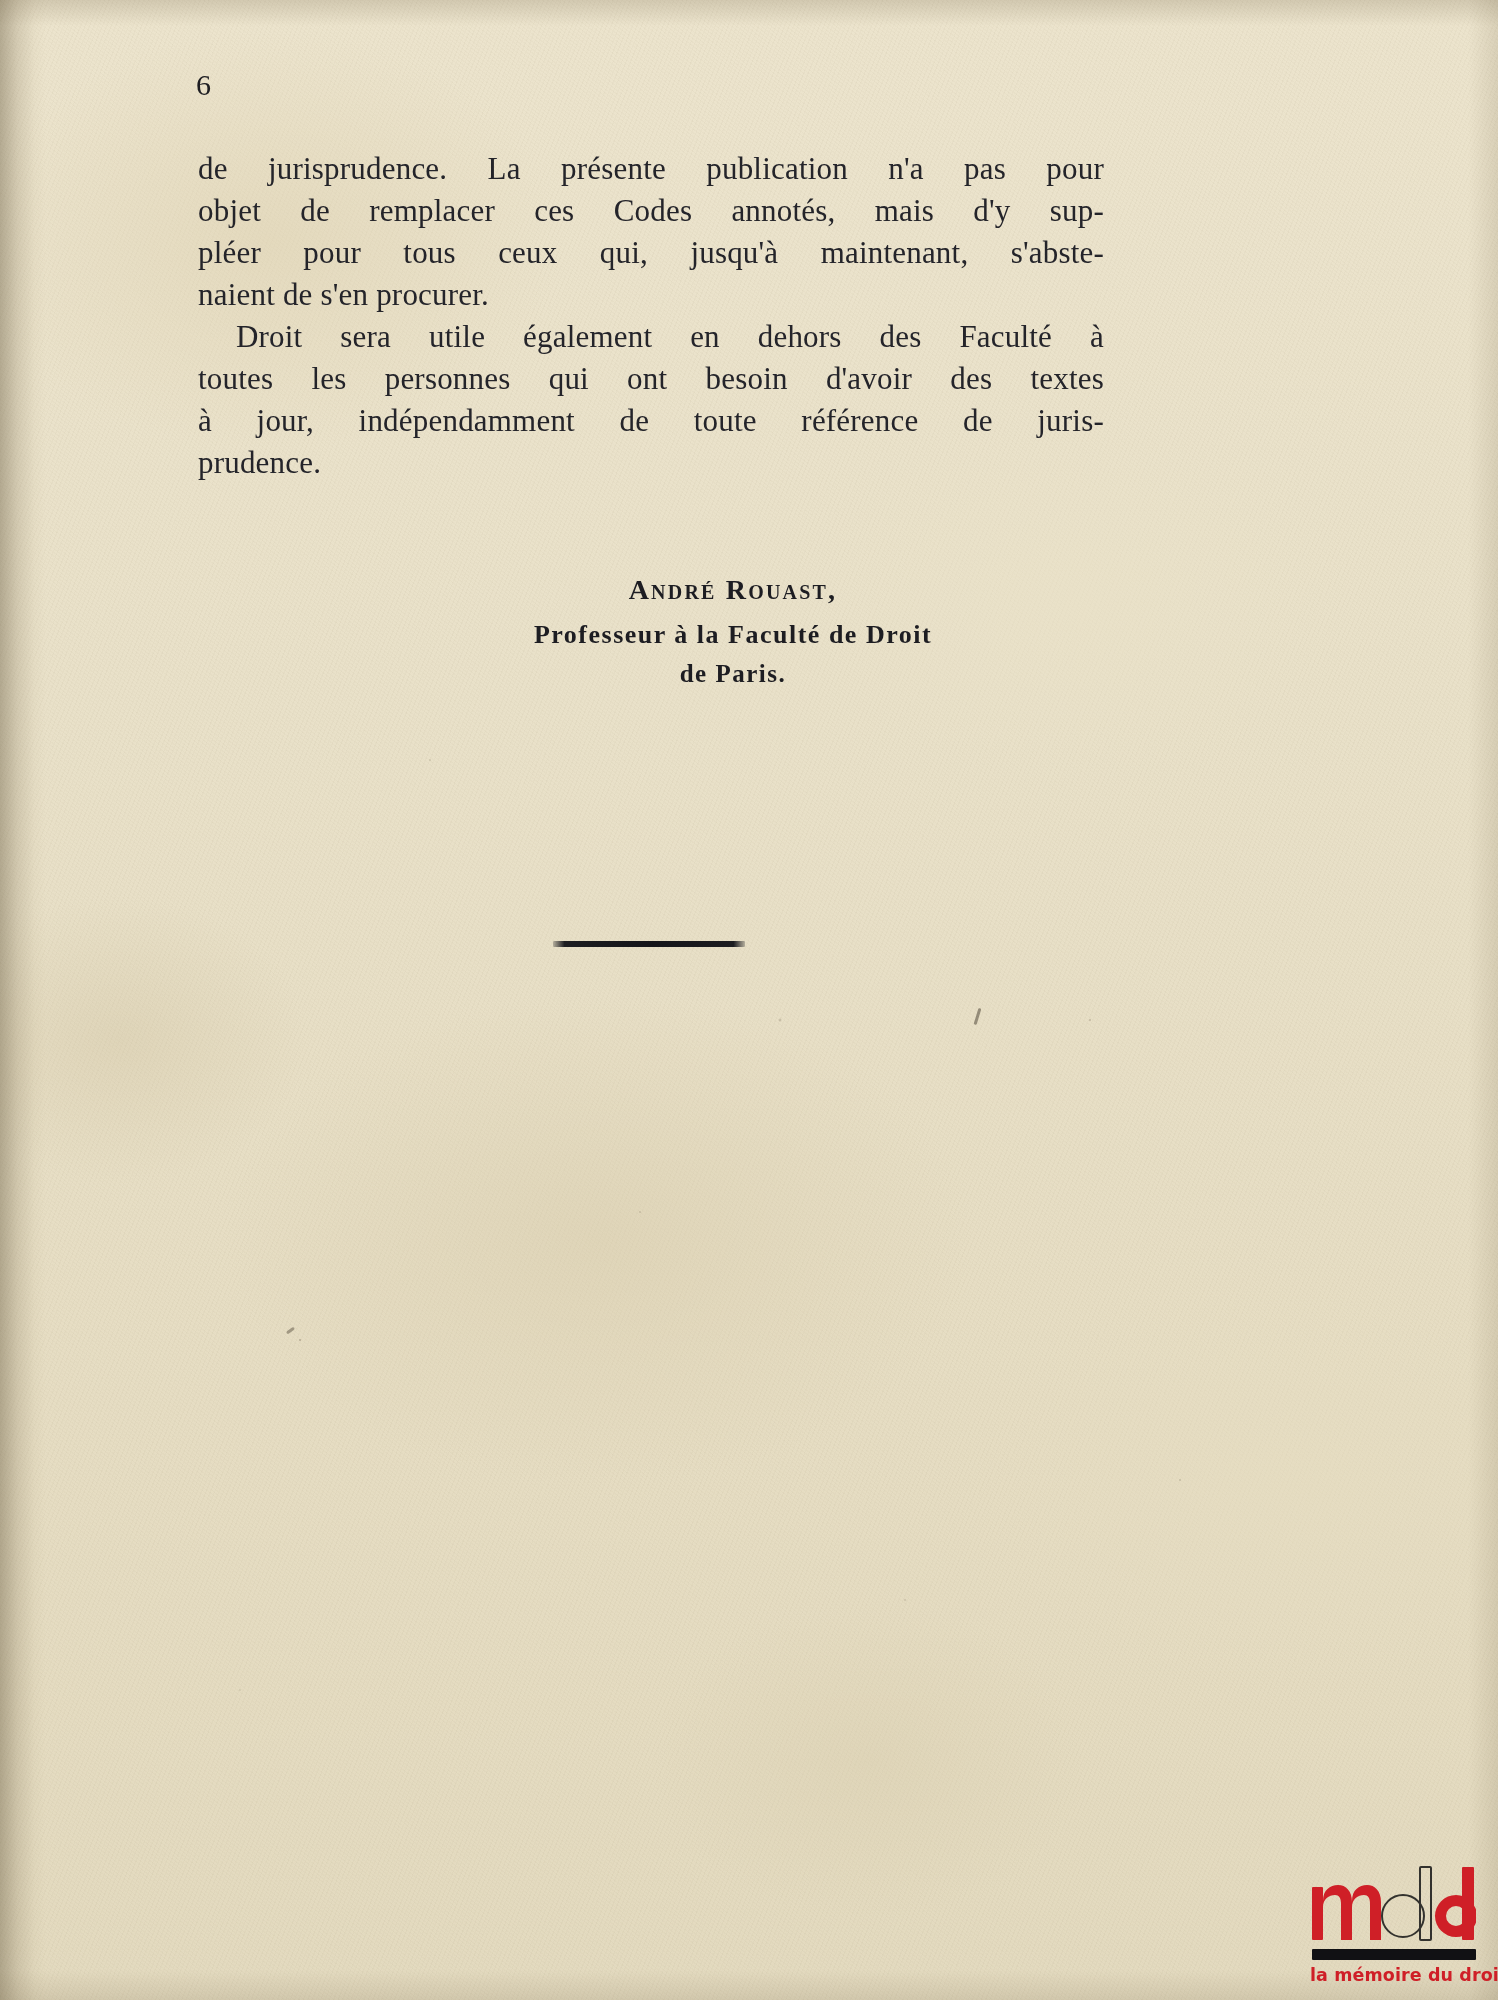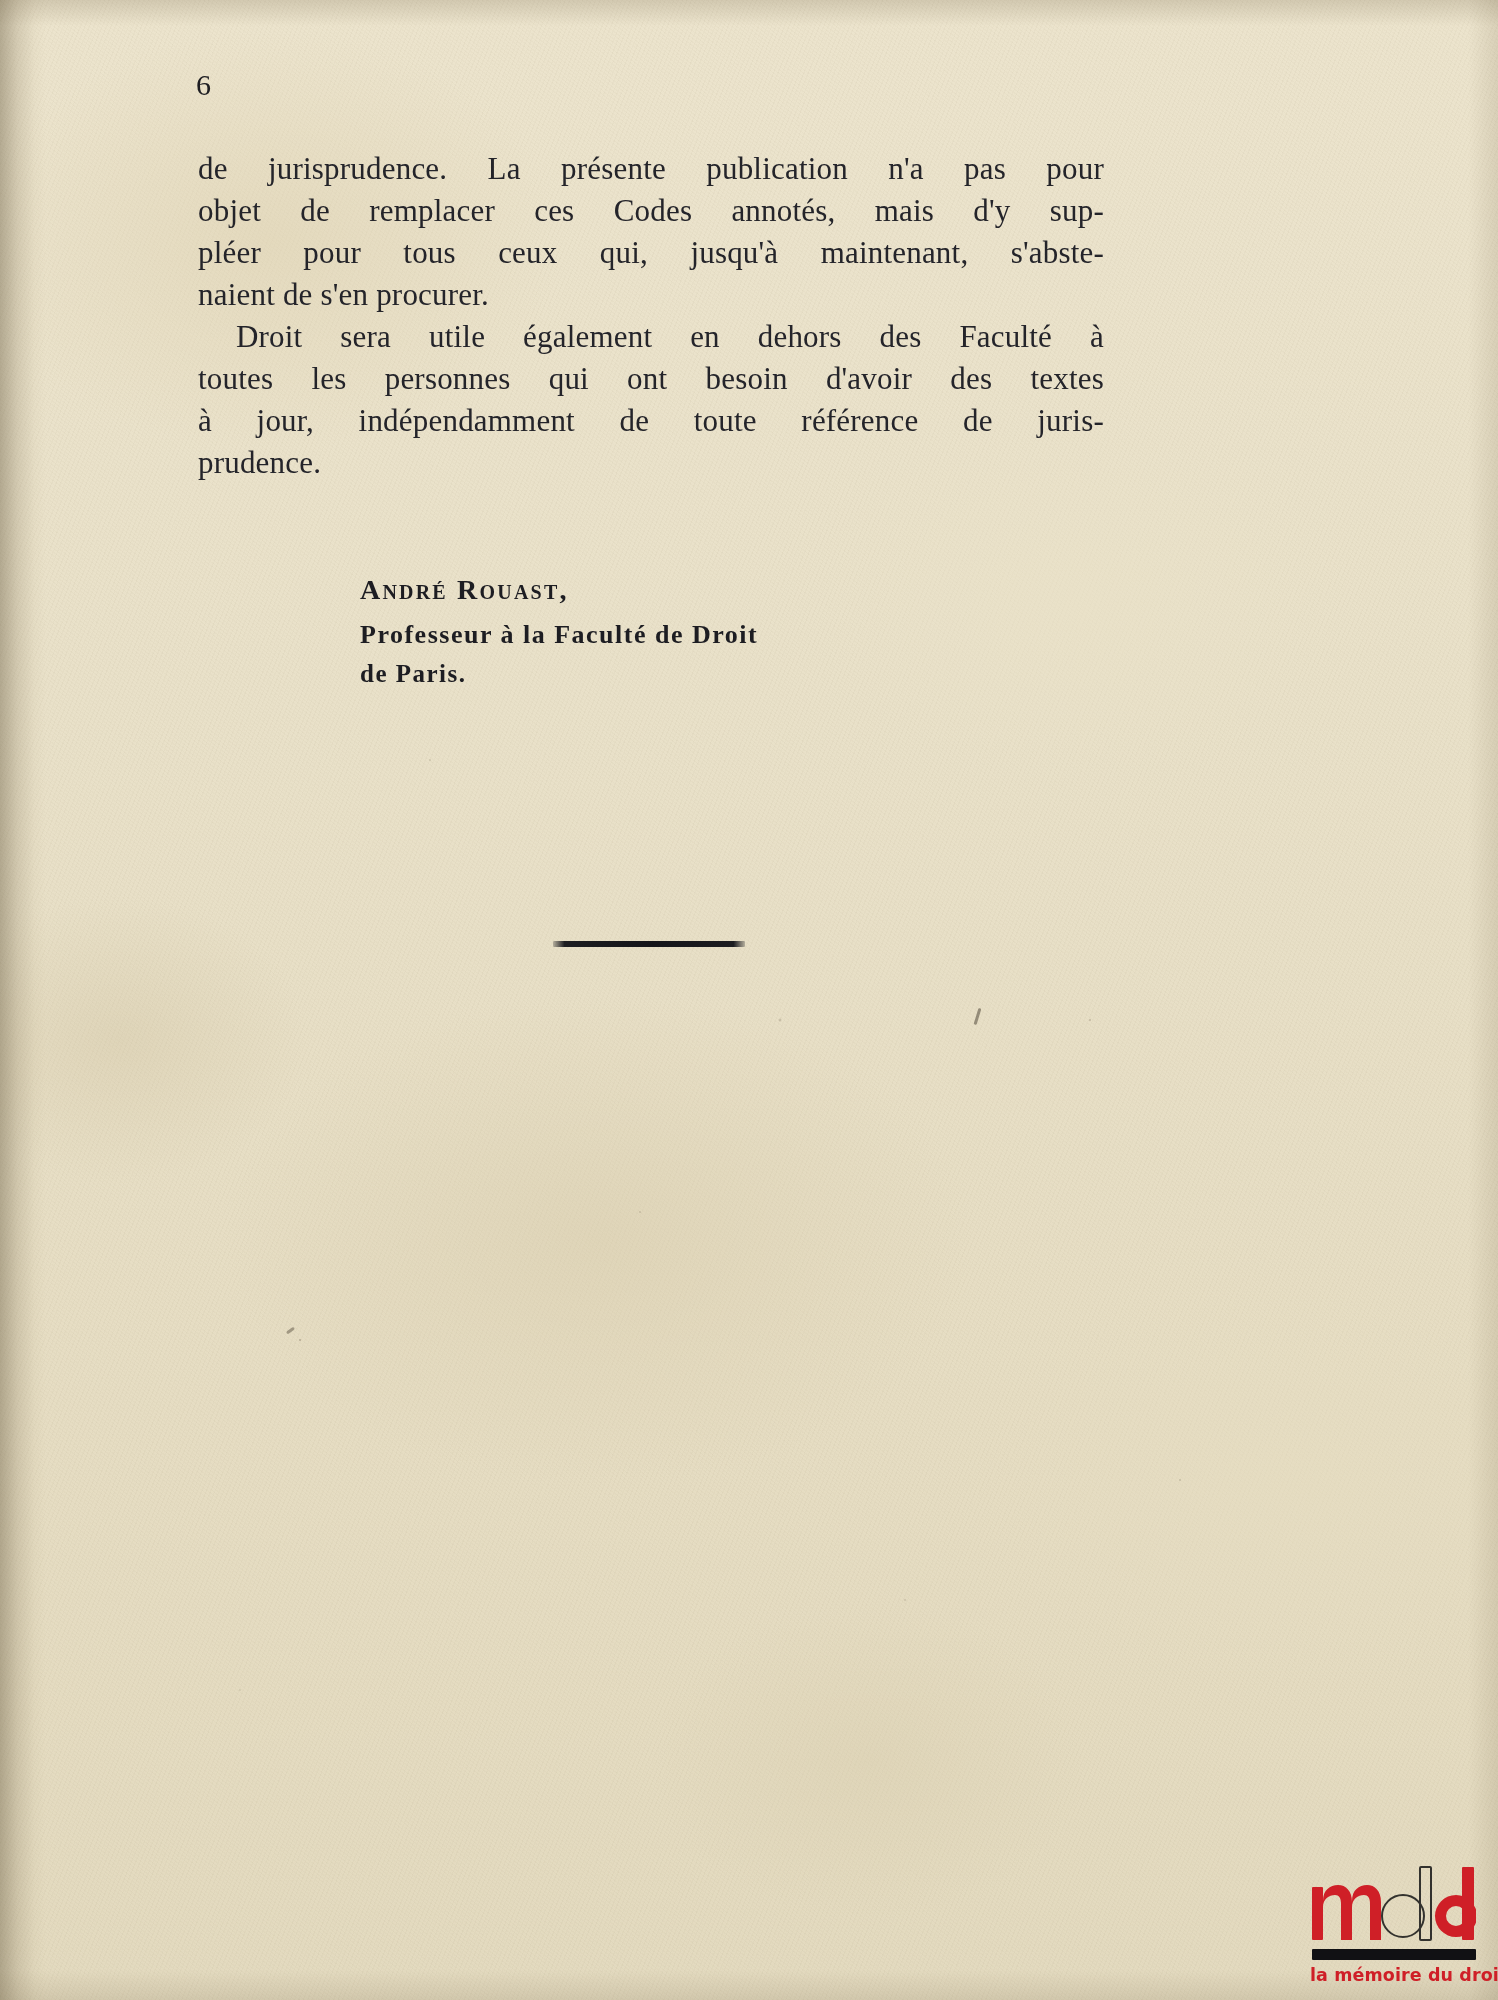--- a/index.html
+++ b/index.html
@@ -138,20 +138,21 @@
     padding-left: 38px;
   }
   .para-2 { margin-top: 0; }
 
   
   .signature {
     position: absolute;
     left: 360px;
     top: 570px;
     width: 746px;
+    text-align: center;
   }
   .sig-name {
     font-family: "Liberation Serif", "DejaVu Serif", serif;
     font-size: 28px;
     line-height: 40px;
     font-variant: small-caps;
     letter-spacing: 2.2px;
     font-weight: 700;
     color: #1d1d22;
     white-space: nowrap;

